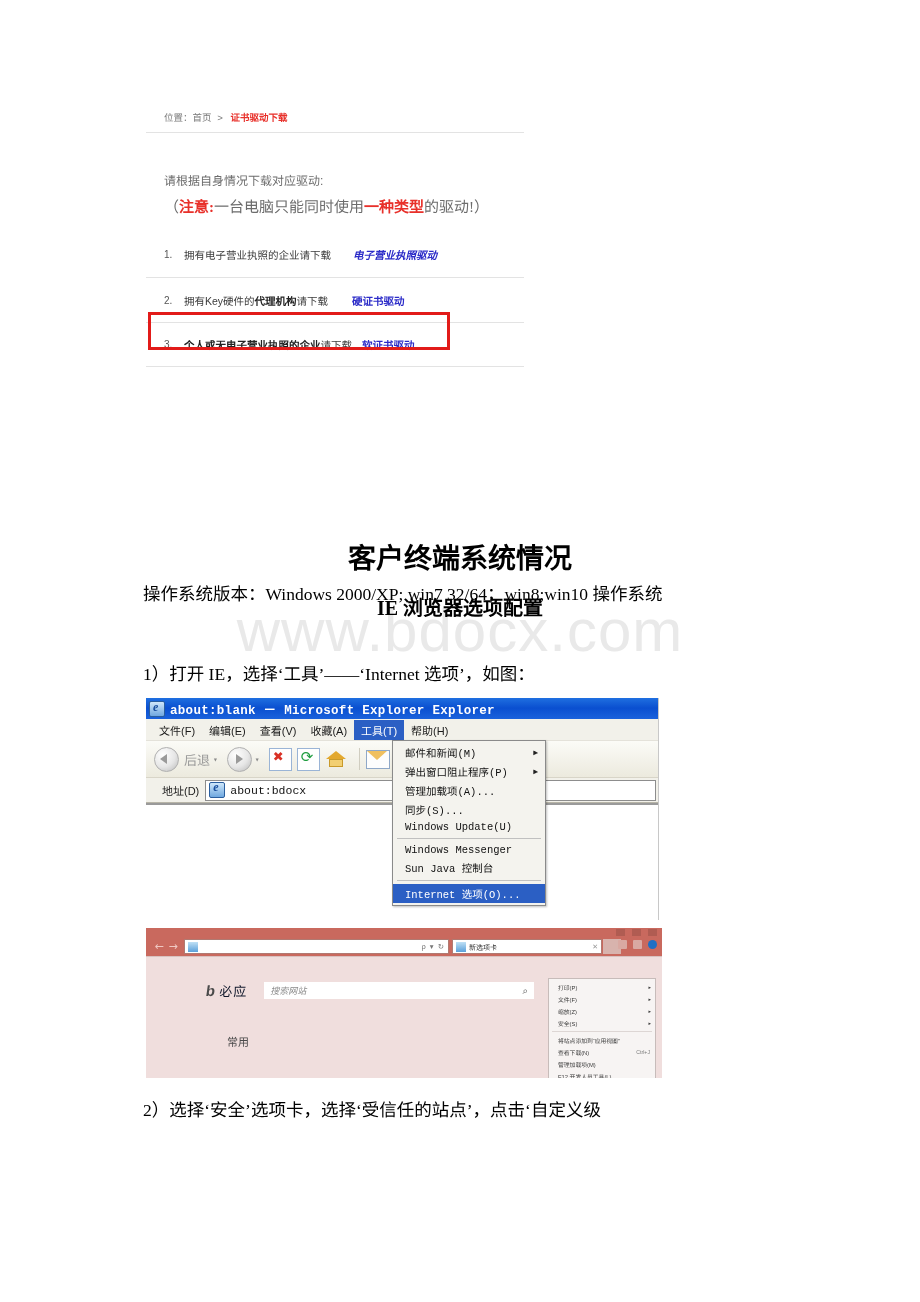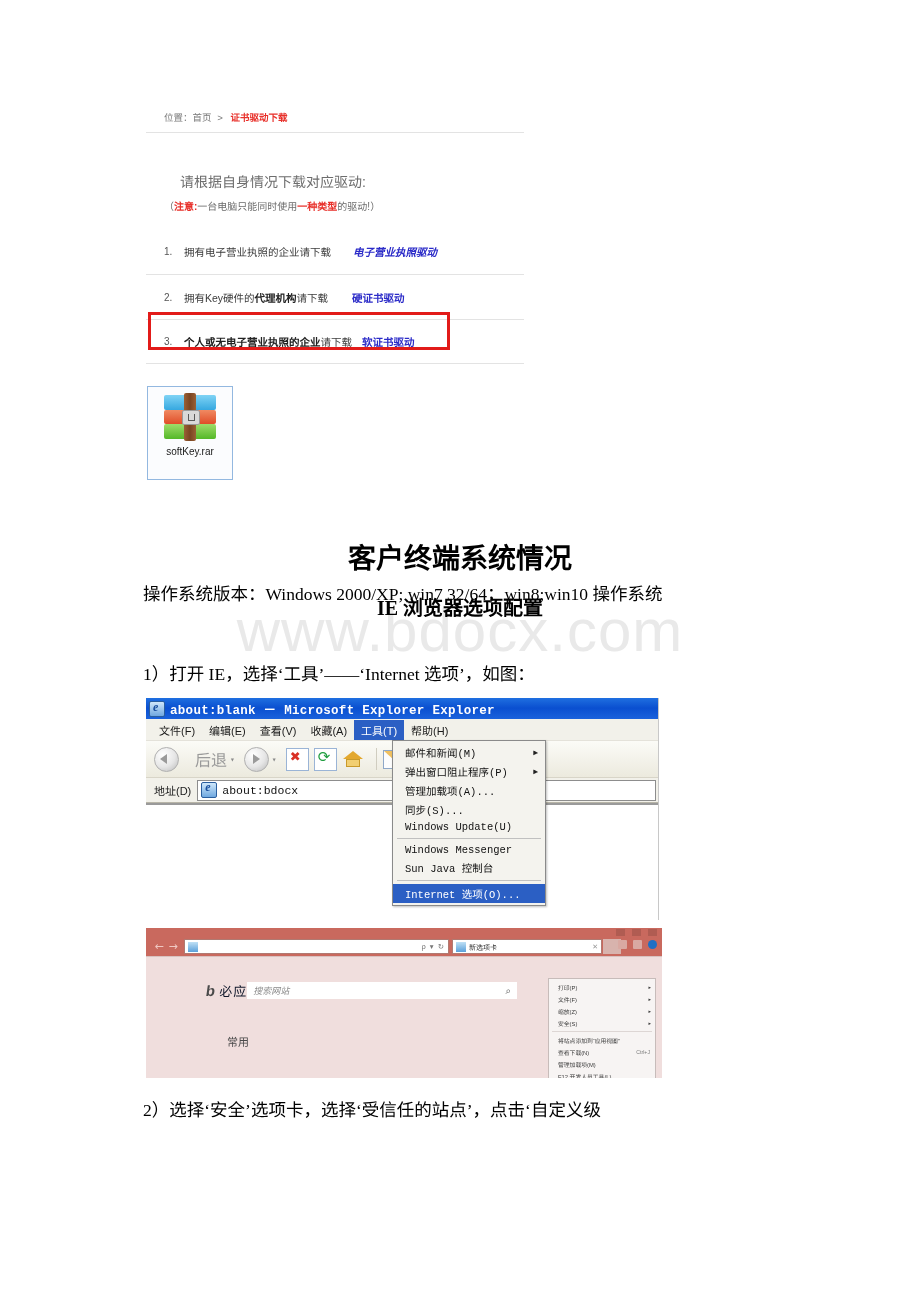--- a/index.html
+++ b/index.html
@@ -63,29 +63,28 @@
   .hr-line {
     height: 1px;
     background: #e3e3e3;
     width: 100%;
   }
   .notice-block {
     padding: 38px 0 6px 18px;
   }
   .notice-line1 {
     font-family: "Liberation Sans", sans-serif;
-    font-size: 14px;
+    font-size: 12px;
     color: #6d6d6d;
     margin-bottom: 7px;
     white-space: nowrap;
-    margin-left: 16px;
   }
   .notice-line2 {
-    font-family: Liberation Sans, sans-serif;
-    font-size: 10px;
+    font-family: Liberation Serif, serif;
+    font-size: 15px;
     color: #6d6d6d;
     white-space: nowrap;
   }
   .notice-line2 .em-red {
     color: #e8302a;
     font-weight: bold;
   }
 
   .dl-list { margin-top: 10px; }
   .dl-row {
@@ -337,23 +336,23 @@
     position: absolute;
     top: 6px;
     width: 0; height: 0;
     border-top: 5px solid transparent;
     border-bottom: 5px solid transparent;
   }
   .circ-back::after  { left: 5px;  border-right: 7px solid #9a9a9a; }
   .circ-fwd::after   { left: 8px;  border-left: 7px solid #9a9a9a; }
   .tb-label {
     font-family: Liberation Serif, serif;
-    font-size: 16px;
+    font-size: 13px;
     color: #9a9a9a;
-    margin-left: 16px;
+    margin-left: 5px;
   }
   .tb-caret {
     font-size: 8px;
     color: #8a8a8a;
     margin: 0 5px 0 3px;
   }
   .icon-sq {
     width: 21px; height: 21px;
     border: 1px solid #9ab4d6;
     background: #ffffff;
@@ -460,21 +459,21 @@
     left: 5px; top: -1px;
     font-size: 12px;
     color: #6a6a6a;
     font-family: "DejaVu Sans", sans-serif;
   }
   .ie-addrbar {
     height: 24px;
     background: #f2f1ea;
     display: flex;
     align-items: center;
-    padding-left: 8px;
+    padding-left: 16px;
     border-bottom: 1px solid #b8b5a8;
   }
   .addr-label {
     font-family: "Liberation Sans", sans-serif;
     font-size: 11px;
     color: #1a1a1a;
     margin-right: 6px;
     white-space: nowrap;
   }
   .addr-input {
@@ -695,20 +694,21 @@
     font-size: 13px;
     font-weight: normal;
     color: #0f172a;
     margin-left: 4px;
     letter-spacing: 1px;
   }
   .bing-search {
     width: 270px;
     height: 17px;
     background: #ffffff;
+    margin-left: 17px;
     display: flex;
     align-items: center;
     padding: 0 6px;
     box-sizing: border-box;
   }
   .bing-ph {
     font-family: "Liberation Sans", sans-serif;
     font-size: 9px;
     font-style: italic;
     color: #8a8a8a;
@@ -798,30 +798,20 @@
       <div class="dl-row dl-row-3 last-border">
         <span class="dl-num">3.</span>
         <span class="dl-text"><span class="bold-part">个人或无电子营业执照的企业</span><span>请下载</span></span>
         <span class="dl-link">软证书驱动</span>
       </div>
     </div>
   </div>
 
   <div class="highlight-box"></div>
 
-  <div class="file-icon-wrap">
-    <div class="rar-icon">
-      <div class="rar-band rar-b1"></div>
-      <div class="rar-band rar-b2"></div>
-      <div class="rar-band rar-b3"></div>
-      <div class="rar-strap"></div>
-      <div class="rar-buckle"></div>
-    </div>
-    <div class="file-name">softKey.rar</div>
-  </div>
 
   <div class="doc-h1 h1-a">客户终端系统情况</div>
   <div class="doc-p p-os">操作系统版本：Windows 2000/XP; win7 32/64；win8;win10 操作系统</div>
   <div class="doc-h2 h2-a">IE 浏览器选项配置</div>
   <div class="doc-p p-step1">1）打开 IE，选择‘工具’——‘Internet 选项’，如图：</div>
   <div class="doc-p p-step2">2）选择‘安全’选项卡，选择‘受信任的站点’，点击‘自定义级</div>
 
   <div class="ie-classic">
     <div class="ie-titlebar">
       <div class="ie-title-icon"></div>

